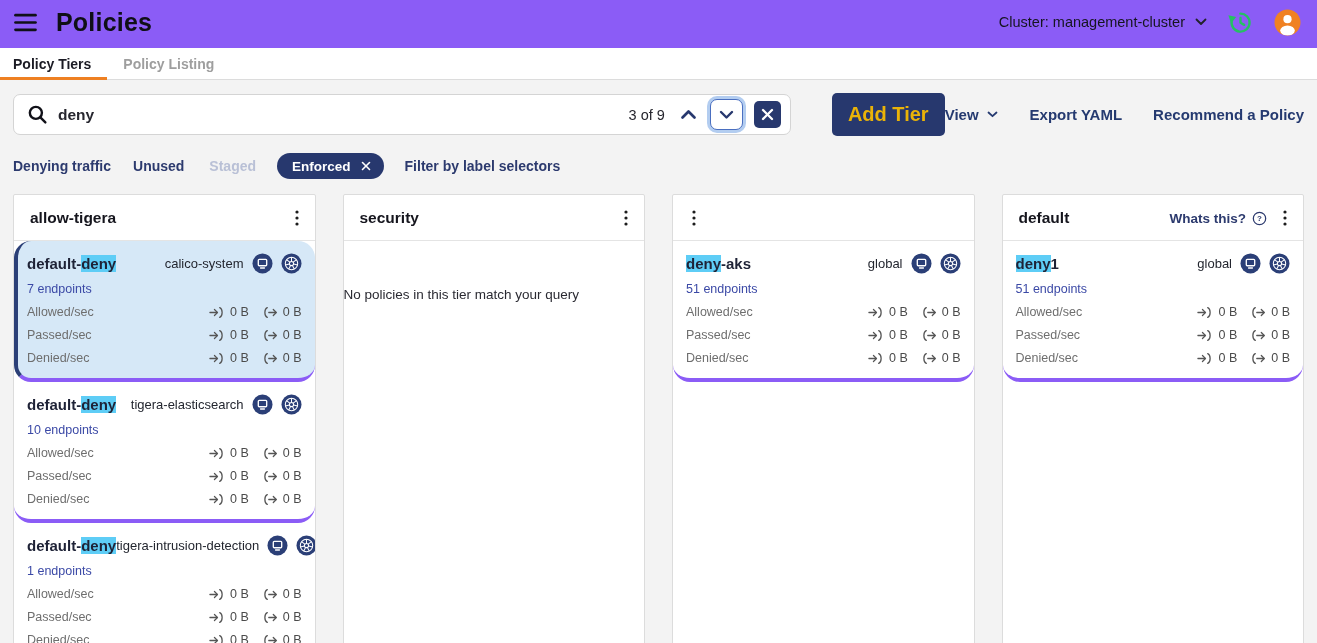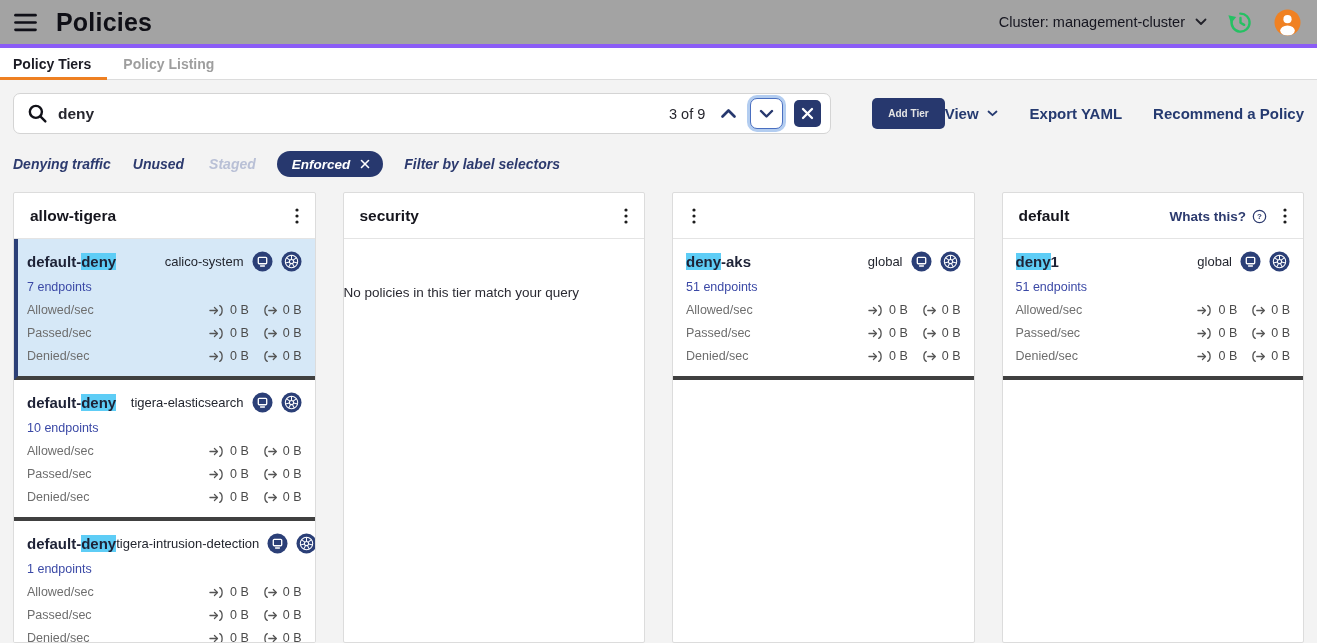--- a/index.html
+++ b/index.html
@@ -1,20 +1,20 @@
 <!DOCTYPE html>
 <html><head>
 <meta charset="utf-8">
 <style>
   * { box-sizing: border-box; margin: 0; padding: 0; }
   html, body { width: 1317px; height: 643px; overflow: hidden; }
   body { font-family: "Liberation Sans", sans-serif; background: #ffffff; color: #1c1c24; }
 
   
-  .topbar { height: 44px; display: flex; align-items: center; padding: 0 16px 0 14px; background: #a3a3a3; }
+  .topbar { height: 44px; display: flex; align-items: center; padding: 0 16px 0 14px; background: #8b5cf6; }
   .hamburger { margin-right: 19px; cursor: pointer; display: flex; align-items: center; }
   .page-title { font-size: 25px; font-weight: 800; color: #0f0f16; letter-spacing: .2px; }
   .topbar-right { margin-left: auto; display: flex; align-items: center; gap: 20px; }
   .cluster-select { display: flex; align-items: center; gap: 10px; font-size: 14.5px; color: #15151f; cursor: pointer; }
   .icon-btn { display: flex; align-items: center; cursor: pointer; }
 
   
   .tabbar { height: 36px; border-top: 4px solid #8b5cf6; border-bottom: 1px solid #dcdcdc; display: flex; background: #fff; }
   .tab { display: flex; align-items: center; padding: 0 16px; font-size: 14px; font-weight: 700; color: #9e9e9e; position: relative; cursor: pointer; }
   .tab:first-child { padding-left: 13px; }
@@ -26,46 +26,46 @@
 
   
   .controls-row { display: flex; align-items: center; }
   .searchbox { width: 832px; height: 41px; background: #fff; border: 1px solid #d4d4d4; border-radius: 7px; display: flex; align-items: center; padding: 0 9px 0 12px; }
   .search-icon { display: flex; align-items: center; margin-right: 9px; }
   .search-input { flex: 1; border: none; outline: none; background: transparent; font-family: "Liberation Sans", sans-serif; font-size: 15.5px; font-weight: 600; color: #26262e; }
   .match-count { font-size: 14.5px; color: #26262e; margin-right: 15px; white-space: nowrap; }
   .nav-up { display: flex; align-items: center; margin-right: 13px; cursor: pointer; }
   .nav-down-btn { width: 33px; height: 31px; background: #fff; border: 1px solid #4a6fc0; border-radius: 7px; box-shadow: 0 0 0 3px #b3cdf0; display: flex; align-items: center; justify-content: center; margin-right: 11px; cursor: pointer; }
   .close-search-btn { width: 27px; height: 27px; background: #27386e; border: none; border-radius: 5px; display: flex; align-items: center; justify-content: center; cursor: pointer; }
-  .add-tier-btn { margin-left: 41px; background: #27386e; color: #e5e5e5; border: none; border-radius: 5px; font-family: "Liberation Sans", sans-serif; font-size: 10px; font-weight: 600; padding: 10px 16px; cursor: pointer; white-space: nowrap; }
+  .add-tier-btn { margin-left: 41px; background: #27386e; color: #eab308; border: none; border-radius: 5px; font-family: "Liberation Sans", sans-serif; font-size: 20px; font-weight: 600; padding: 10px 16px; cursor: pointer; white-space: nowrap; }
   .view-btn { display: flex; align-items: center; gap: 8px; color: #253a70; font-size: 15px; font-weight: 600; cursor: pointer; white-space: nowrap; }
   .link-btn { color: #253a70; font-size: 15px; font-weight: 600; cursor: pointer; white-space: nowrap; }
   .export-link { margin-left: 32px; }
   .recommend-link { margin-left: 31px; }
 
   
-  .filters-row { display: flex; align-items: center; margin-top: 17px; height: 26px; font-style: italic; }
+  .filters-row { display: flex; align-items: center; margin-top: 17px; height: 26px; }
   .filter-link { color: #2c3a6e; font-size: 14px; font-weight: 600; cursor: pointer; white-space: nowrap; }
   .filter-link.f1 { margin-right: 22px; }
   .filter-link.f2 { margin-right: 25px; }
   .filter-link.disabled { color: #b9c0d6; margin-right: 21px; }
   .chip { background: #27386e; color: #fff; border-radius: 14px; height: 26px; display: flex; align-items: center; gap: 10px; padding: 0 13px 0 15px; font-size: 13.5px; font-weight: 600; margin-right: 21px; cursor: pointer; }
   .chip-x { display: flex; align-items: center; cursor: pointer; }
 
   
   .board { display: flex; gap: 27px; margin-top: 15px; height: 451px; overflow: hidden; }
   .tier-col { flex: 1; background: #fff; border: 1px solid #dcdcdc; border-radius: 2px; display: flex; flex-direction: column; overflow: hidden; }
   .tier-header { display: flex; align-items: center; padding: 13px 13px 12px 16px; border-bottom: 1px solid #e4e4e4; flex: none; }
   .tier-name { font-size: 15.5px; font-weight: 700; color: #15151d; flex: 1; }
   .whats-this { display: flex; align-items: center; gap: 6px; color: #2c3a6e; font-size: 13.5px; font-weight: 600; margin-right: 13px; cursor: pointer; white-space: nowrap; }
   .kebab { display: flex; align-items: center; padding: 2px 3px; cursor: pointer; }
   .empty-msg { text-align: left; margin-top: 46px; font-size: 13.5px; color: #2a2a32; }
 
   
-  .card { padding: 12px 13px 13px 13px; border-bottom: 4px solid #404040; cursor: pointer; background: #fff; }
+  .card { padding: 12px 13px 13px 13px; border-bottom: 4px solid #8b5cf6; cursor: pointer; background: #fff; border-radius: 17px; }
   .card.selected { background: #d6e8f7; border-left: 4px solid #2b3f77; padding-left: 9px; }
   .card-top { display: flex; align-items: center; justify-content: space-between; }
   .policy-name { font-size: 15px; font-weight: 700; color: #1e2236; white-space: nowrap; }
   .policy-name .hl { background: #5ecdf6; }
   .scope { display: flex; align-items: center; gap: 8px; }
   .scope-label { font-size: 13px; color: #23262f; white-space: nowrap; }
   .endpoints { margin-top: 8px; font-size: 12.5px; font-weight: 500; color: #3b49a6; cursor: pointer; }
   .metric-row { display: flex; align-items: center; margin-top: 9px; }
   .metric-label { flex: 1; font-size: 12.5px; color: #6e6e6e; }
   .metric-vals { display: flex; gap: 13px; }

